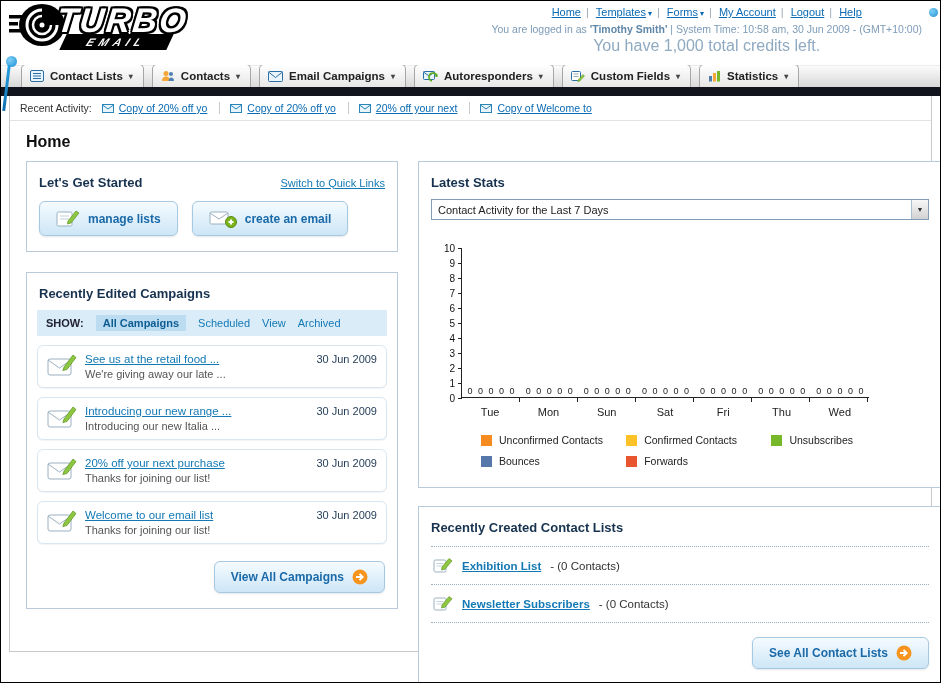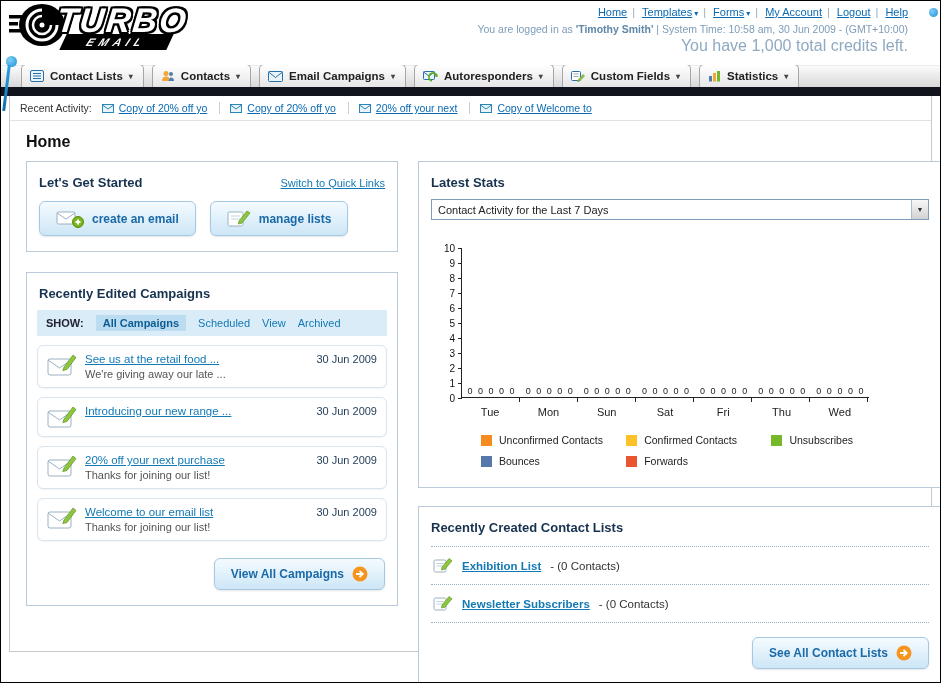--- a/index.html
+++ b/index.html
@@ -16,21 +16,21 @@
                         0 2px 0 #000, 2px 0 0 #000, 0 -2px 0 #000, -2px 0 0 #000; }
   .email-bar { background:#000; color:#fff; font-style:italic; font-weight:bold; font-size:11px;
                letter-spacing:5px; padding:2px 24px; transform:skewX(-25deg); align-self:flex-end; margin:-3px 18px 0 0; }
   .swoosh-dot { position:absolute; left:5px; top:55px; width:11px; height:11px; border-radius:50%;
                 background:radial-gradient(circle at 35% 35%, #7fd0f7, #1d8fd2); }
   .swoosh-line { position:absolute; left:4px; top:64px; width:3px; height:46px;
                  background:linear-gradient(#2aa0e0,#0f6fb0); transform:rotate(7deg); }
   .corner-dot { position:absolute; right:2px; top:7px; width:9px; height:9px; border-radius:50%;
                 background:radial-gradient(circle at 35% 35%, #7fd0f7, #1d8fd2); }
 
-  .topright { position:absolute; right:32px; top:5px; text-align:right; font-size:11px; }
+  .topright { position:absolute; right:18px; top:5px; text-align:center; font-size:11px; }
   .toplinks a { color:#0a6ab2; text-decoration:underline; cursor:pointer; font-size:11px; }
   .toplinks a:not(:first-child)::before { content:"|"; color:#9ab; display:inline-block; margin:0 7px 0 5px; }
   .toplinks .dd { font-size:8px; color:#0a6ab2; text-decoration:none; display:inline-block; margin-left:2px; }
   .loginline { color:#7d9cb8; margin-top:5px; font-size:10.5px; }
   .loginline b { color:#5f87a8; font-weight:bold; }
   .credits { color:#8fa9c0; margin-top:2px; font-size:16px; }
 
   
   .tabsbar { height:22px; background:linear-gradient(#fbfbfb,#d8d8d8); display:flex; align-items:flex-end;
              padding-left:20px; gap:8px; border-top:1px solid #ececec; }
@@ -248,37 +248,37 @@
 
       <div class="leftcol">
 
         <div class="panel gs-panel">
           <div class="panel-head">
             <span class="panel-title">Let's Get Started</span>
             <span class="linkteal">Switch to Quick Links</span>
           </div>
           <div class="btnrow">
             <button class="btn-blue">
+              <svg width="24" height="19" viewBox="0 0 24 19">
+                <rect x="1" y="3" width="15" height="14" rx="1.5" fill="#fff" stroke="#9ab0c0"></rect>
+                <line x1="4" y1="7" x2="13" y2="7" stroke="#c4d2dd"></line>
+                <line x1="4" y1="10" x2="13" y2="10" stroke="#c4d2dd"></line>
+                <path d="M12 12 L20 2 L23 4 L15 14 L11.5 15 Z" fill="#8dc63f" stroke="#6a9a2f" stroke-width="0.8"></path>
+              </svg>
+              <span>manage lists</span>
+            </button>
+            <button class="btn-blue">
               <svg width="28" height="19" viewBox="0 0 28 19">
                 <rect x="1" y="3" width="18" height="12" rx="1.5" fill="#fff" stroke="#9ab0c0"></rect>
                 <path d="M1 4 L10 10 L19 4" fill="none" stroke="#9ab0c0"></path>
                 <circle cx="22" cy="13" r="5.5" fill="#7ab51d" stroke="#5a8a12"></circle>
                 <rect x="19.5" y="12" width="5" height="2" fill="#fff"></rect>
                 <rect x="21" y="10.5" width="2" height="5" fill="#fff"></rect>
               </svg>
               <span>create an email</span>
-            </button>
-            <button class="btn-blue">
-              <svg width="24" height="19" viewBox="0 0 24 19">
-                <rect x="1" y="3" width="15" height="14" rx="1.5" fill="#fff" stroke="#9ab0c0"></rect>
-                <line x1="4" y1="7" x2="13" y2="7" stroke="#c4d2dd"></line>
-                <line x1="4" y1="10" x2="13" y2="10" stroke="#c4d2dd"></line>
-                <path d="M12 12 L20 2 L23 4 L15 14 L11.5 15 Z" fill="#8dc63f" stroke="#6a9a2f" stroke-width="0.8"></path>
-              </svg>
-              <span>manage lists</span>
             </button>
           </div>
         </div>
 
         <div class="panel">
           <div class="panel-head">
             <span class="panel-title">Recently Edited Campaigns</span>
           </div>
           <div class="filterbar">
             <span class="show-label">SHOW:</span>
@@ -302,20 +302,21 @@
           </div>
 
           <div class="card">
             <svg width="30" height="24" viewBox="0 0 30 24">
               <rect x="1" y="6" width="23" height="16" rx="2" fill="#fff" stroke="#9ab0c0"></rect>
               <path d="M1 7 L12.5 15 L24 7" fill="none" stroke="#9ab0c0"></path>
               <path d="M17 14 L26 2 L29 4.5 L20 16.5 L15.8 17.6 Z" fill="#8dc63f" stroke="#6a9a2f" stroke-width="0.8"></path>
             </svg>
             <span class="card-text">
               <span class="card-title">Introducing our new range ...</span>
+              <span class="card-sub">Introducing our new Italia ...</span>
             </span>
             <span class="card-date">30 Jun 2009</span>
           </div>
 
           <div class="card">
             <svg width="30" height="24" viewBox="0 0 30 24">
               <rect x="1" y="6" width="23" height="16" rx="2" fill="#fff" stroke="#9ab0c0"></rect>
               <path d="M1 7 L12.5 15 L24 7" fill="none" stroke="#9ab0c0"></path>
               <path d="M17 14 L26 2 L29 4.5 L20 16.5 L15.8 17.6 Z" fill="#8dc63f" stroke="#6a9a2f" stroke-width="0.8"></path>
             </svg>

